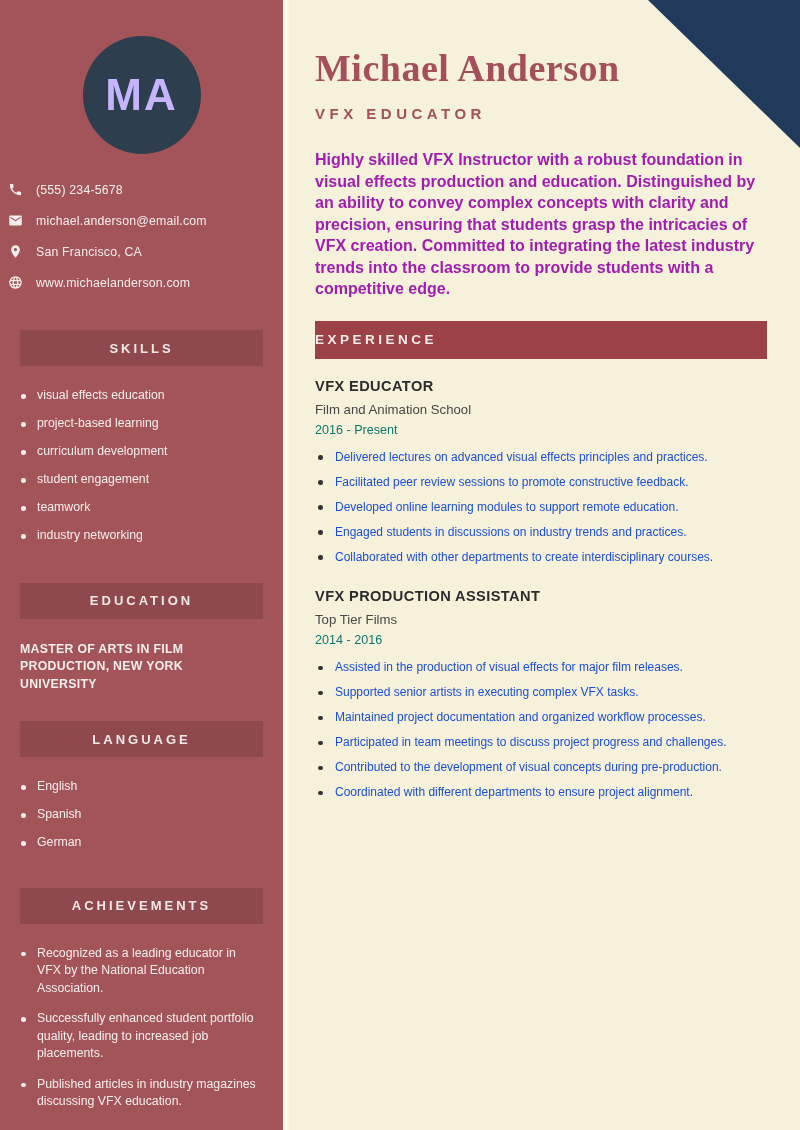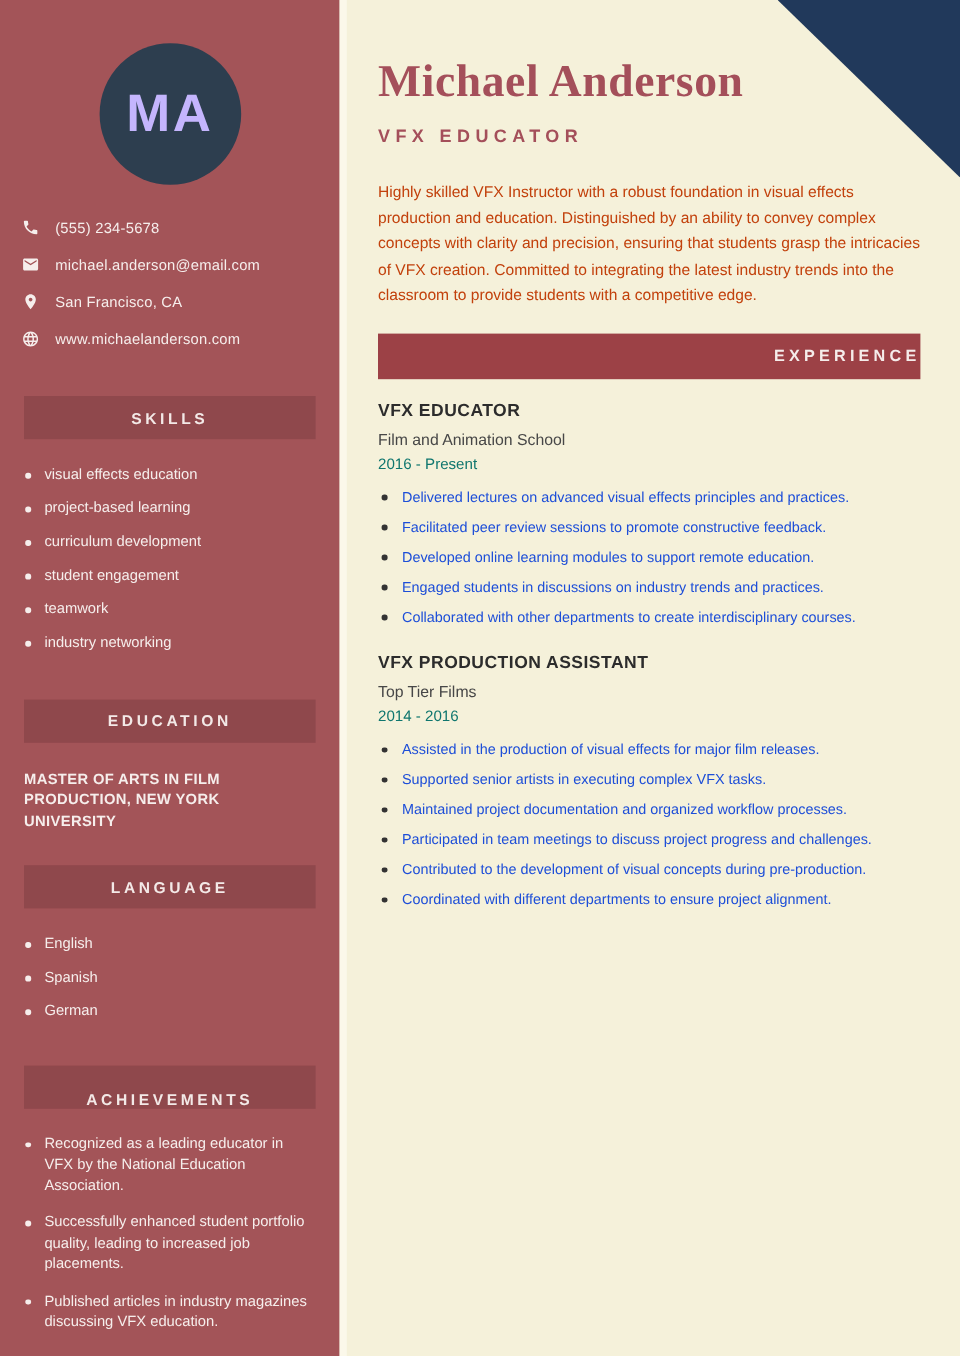--- a/index.html
+++ b/index.html
@@ -25,37 +25,37 @@
   }
   .avatar {
     width: 118px; height: 118px;
     margin: 36px auto 0 auto;
     border-radius: 50%;
     background: #2d3e4f;
     display: flex; align-items: center; justify-content: center;
     color: #c4b5fd;
     font-size: 44px; font-weight: bold; letter-spacing: 2px;
   }
-  .contact { margin-top: 28px; padding: 0 18px; }
+  .contact { margin-top: 28px; padding: 0 8px; }
   .contact-row { display: flex; align-items: center; margin-bottom: 16px; }
   .contact-icon { width: 15px; height: 15px; margin-right: 13px; flex: 0 0 15px; }
   .contact-icon svg { width: 15px; height: 15px; display: block; fill: #f6eeec; }
   .contact-text { font-size: 12.3px; letter-spacing: 0.2px; }
 
   .side-header {
     margin: 0 20px; height: 36px;
     background: #8f484c;
     display: flex; align-items: center; justify-content: center;
     font-size: 13px; font-weight: bold; letter-spacing: 3px;
     color: #f3e9e7;
   }
   .side-header.skills       { margin-top: 40px; }
   .side-header.education    { margin-top: 38px; text-align: right; }
   .side-header.language     { margin-top: 28px; }
-  .side-header.achievements { margin-top: 36px; align-items: flex-end; }
+  .side-header.achievements { margin-top: 36px; }
 
   .side-list { list-style: none; margin: 21px 20px 0 20px; }
   .side-list li {
     position: relative;
     padding-left: 17px;
     font-size: 12.3px;
     margin-bottom: 10.5px;
     line-height: 17.5px;
   }
   .side-list li::before {
@@ -94,29 +94,30 @@
   }
   .person-role {
     margin-top: 13px;
     font-size: 15px; font-weight: bold;
     letter-spacing: 4.5px;
     color: #a44f5a;
   }
   .summary {
     margin-top: 27px;
     width: 455px;
-    font-size: 13px;
+    font-size: 16px;
     line-height: 21.5px;
-    color: #c2410c;
+    color: #a21caf;
+    font-weight: bold;
   }
   .banner {
     margin-top: 21px;
     width: 452px; height: 38px;
     background: #9c4146;
-    display: flex; align-items: center; justify-content: flex-end;
+    display: flex; align-items: center; justify-content: flex-start;
     color: #f5ecea;
     font-size: 13.5px; font-weight: bold; letter-spacing: 3.5px;
   }
   .job { margin-top: 19px; width: 460px; }
   .job + .job { margin-top: 24px; }
   .job-title {
     font-size: 14.6px; font-weight: bold;
     color: #2c2c2c; letter-spacing: 0.4px;
   }
   .job-company { margin-top: 8px; font-size: 13.2px; color: #474747; }

